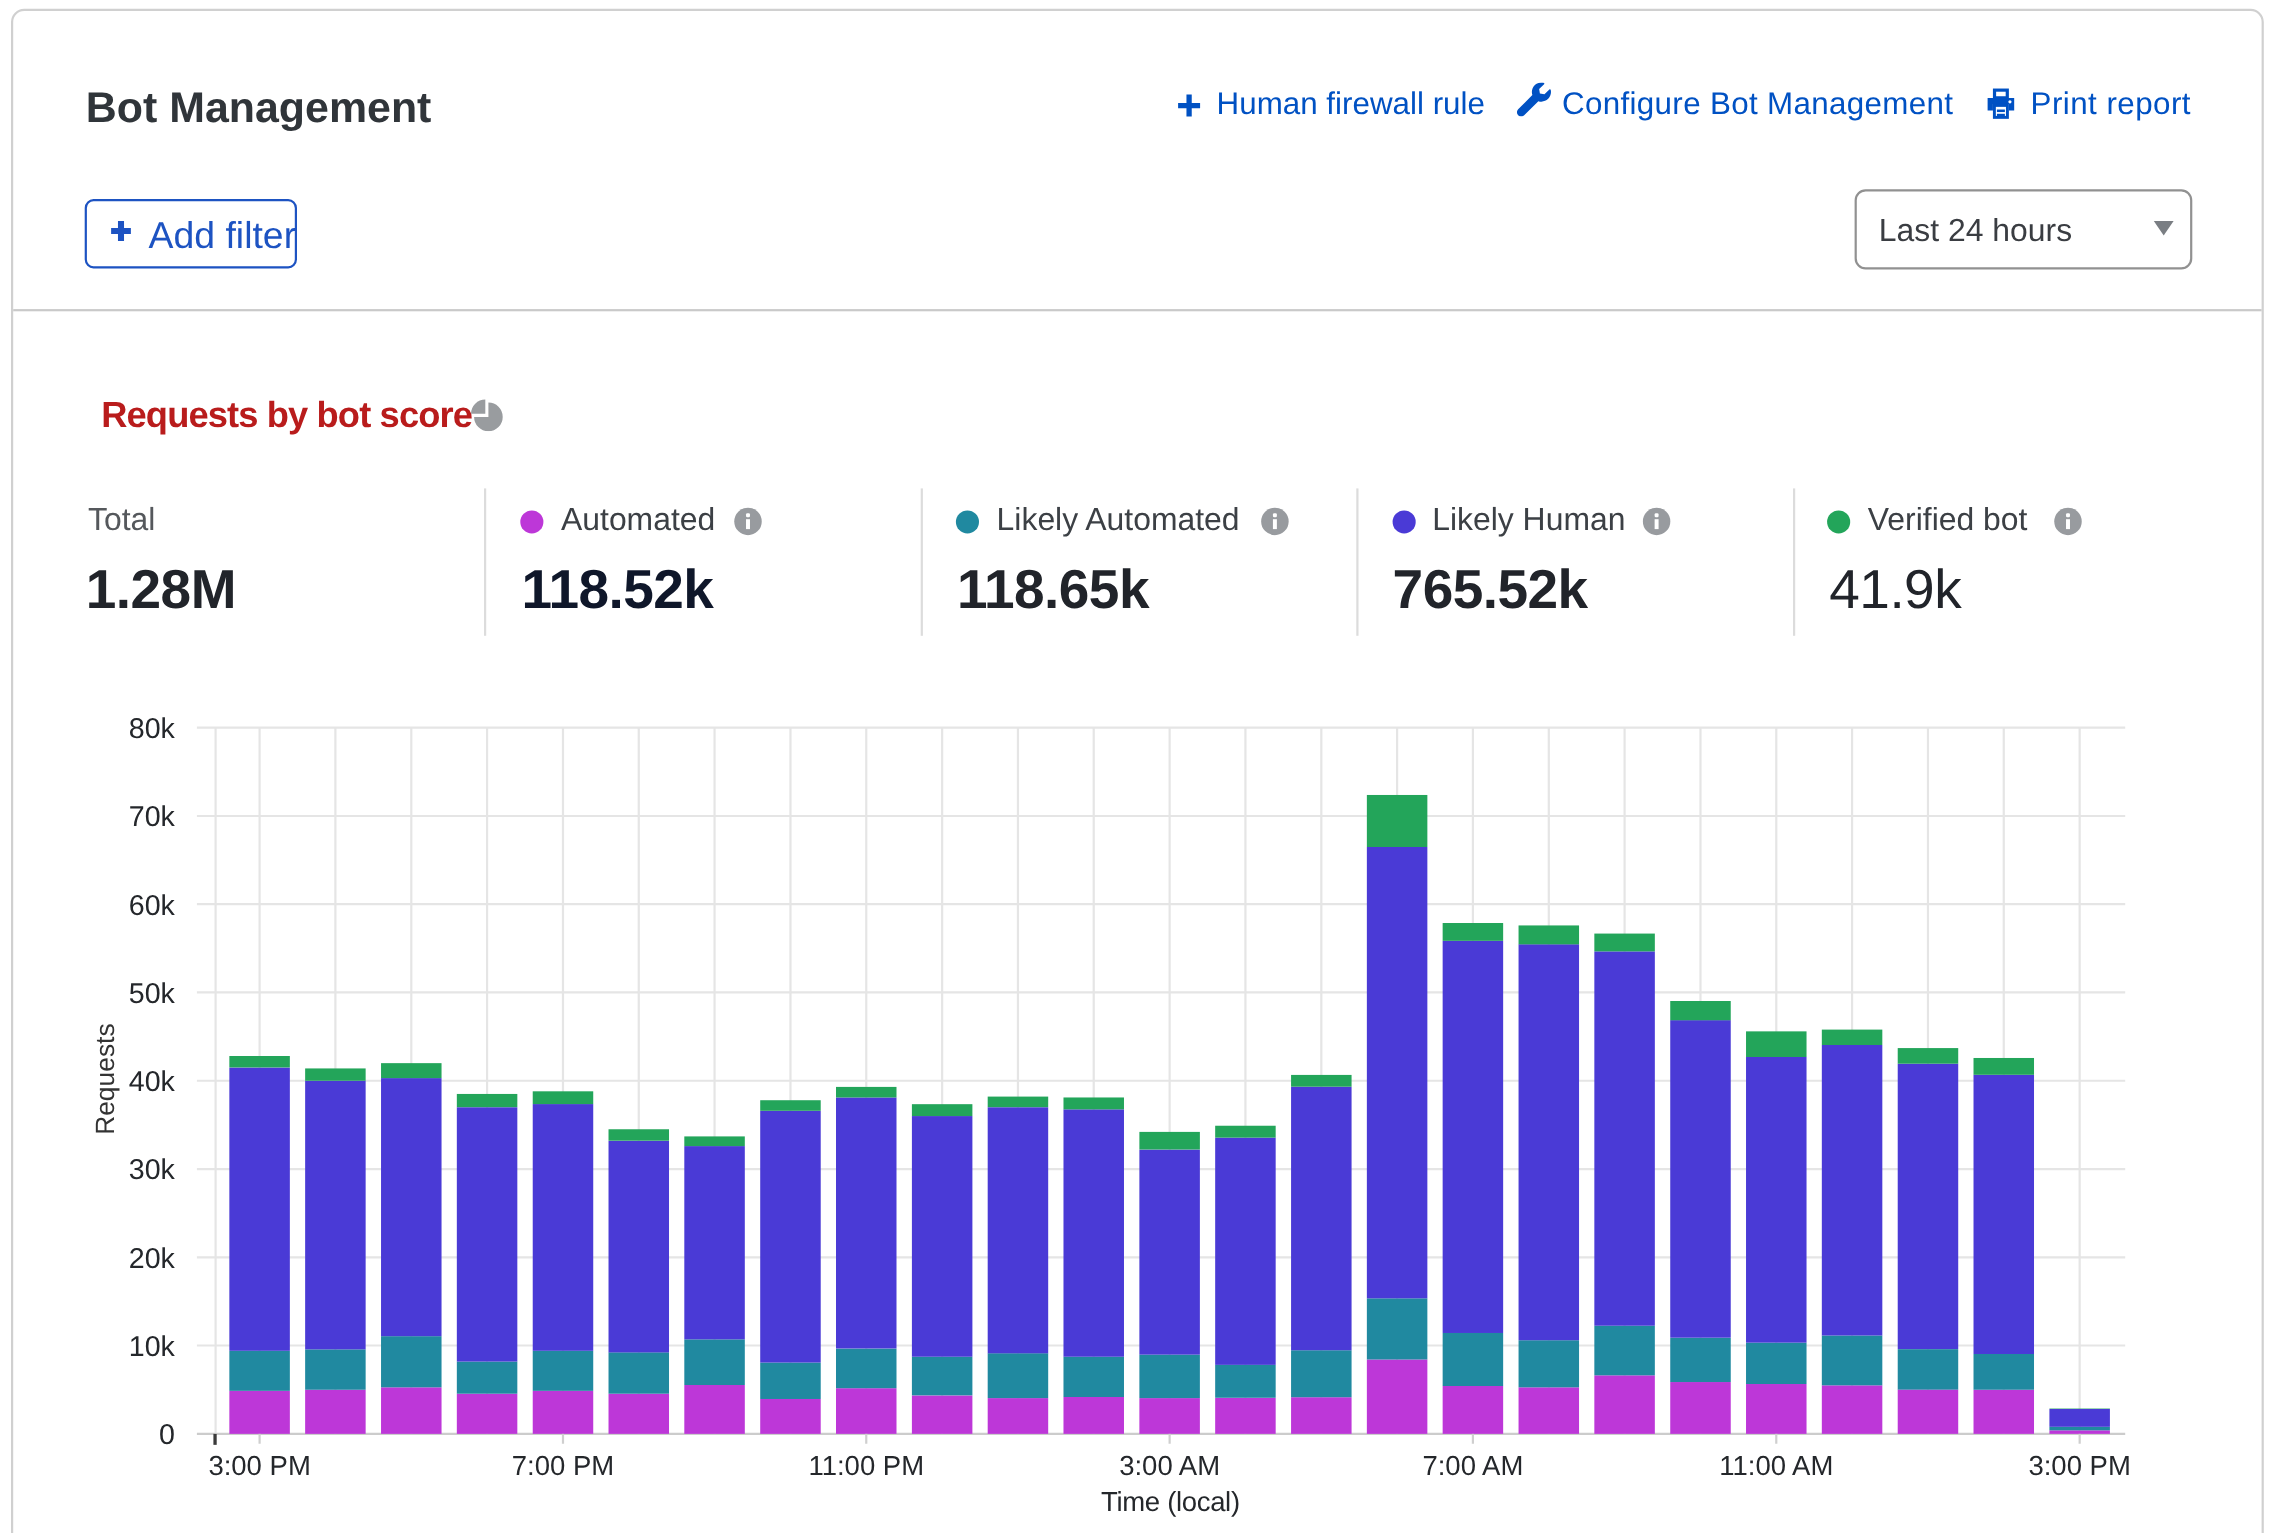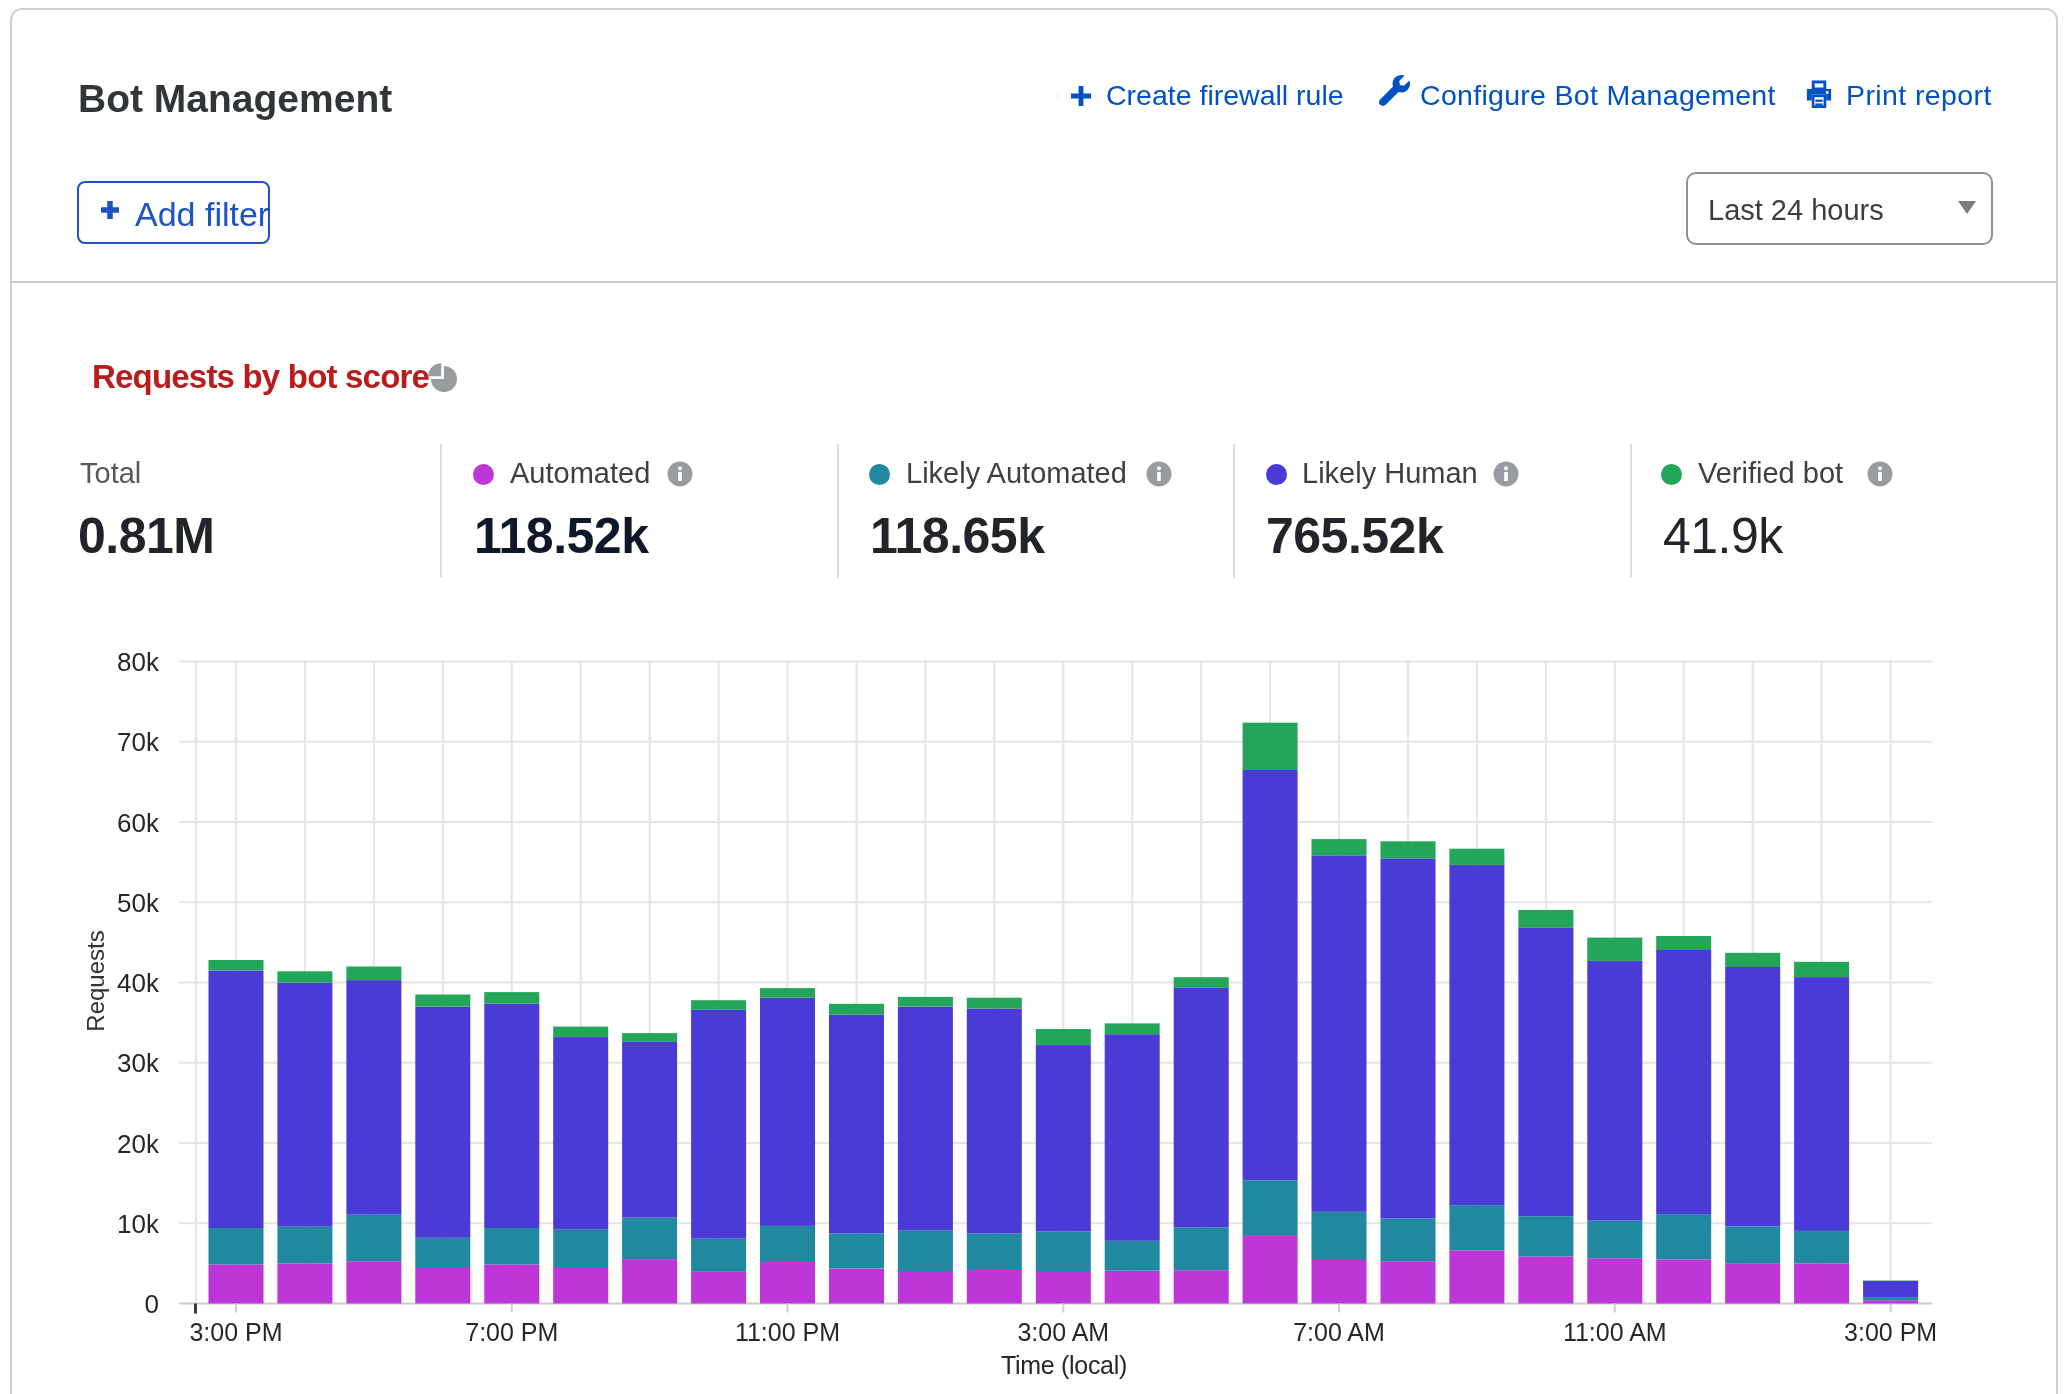--- a/index.html
+++ b/index.html
@@ -6,21 +6,21 @@
 </style></head>
 <body>
 <div style="position:absolute;left:10px;top:8px;width:2048px;height:1600px;border:2px solid #d0d0d0;border-radius:12px"></div>
 <div style="position:absolute;left:12px;top:281px;width:2044px;height:2px;background:#c9c9c9"></div>
 
 <div style="position:absolute;left:78px;top:77px;font-size:39px;font-weight:700;color:#30353a;letter-spacing:0px">Bot Management</div>
 
 <svg width="24" height="24" viewBox="0 0 24 24" style="position:absolute;left:1069px;top:84px">
     <path d="M9.6 2h4.8v7.6H22v4.8h-7.6V22H9.6v-7.6H2V9.6h7.6z" fill="#0051c3"></path>
   </svg>
-<div class="lnk" style="left:1106px;top:79px">Create firewall rule</div>
+<div class="lnk" style="left:1106px;top:79px">Human firewall rule</div>
 <svg width="31" height="31" viewBox="0 0 512 512" style="position:absolute;left:1379px;top:75px">
     <path d="M507.73 109.1c-2.24-9.03-13.54-12.09-20.12-5.51l-74.36 74.36-67.88-11.31-11.31-67.88 74.36-74.36c6.62-6.62 3.43-17.9-5.66-20.16-47.38-11.74-99.55.91-136.58 37.93-39.64 39.64-50.55 97.1-34.05 147.2L18.74 402.76c-24.99 24.99-24.99 65.51 0 90.5 24.99 24.99 65.51 24.99 90.5 0l213.21-213.21c50.12 16.71 107.47 5.68 147.37-34.22 37.07-37.07 49.7-89.32 37.91-136.73z" fill="#0051c3"></path>
   </svg>
 <div class="lnk" style="left:1420px;top:79px;letter-spacing:0.3px">Configure Bot Management</div>
 <svg width="30" height="29" viewBox="0 0 24 24" style="position:absolute;left:1804px;top:80px">
     <rect x="7.2" y="1.6" width="9.6" height="5.8" fill="#fff" stroke="#0051c3" stroke-width="2.4"></rect>
     <path d="M2 7.5h20v9.5h-4v-5H6v5H2z" fill="#0051c3"></path>
     <rect x="7.1" y="13.1" width="9.8" height="9" fill="#fff" stroke="#0051c3" stroke-width="2.2"></rect>
     <rect x="9" y="16.2" width="6" height="1.9" fill="#0051c3"></rect>
     <rect x="9" y="19.4" width="6" height="1.9" fill="#0051c3"></rect>
@@ -38,21 +38,21 @@
 <div style="position:absolute;left:1708px;top:194px;font-size:29px;color:#3a3d42">Last 24 hours</div>
 <div style="position:absolute;left:1958px;top:201px;width:0;height:0;border-left:9px solid transparent;border-right:9px solid transparent;border-top:13px solid #7a7e83"></div>
 
 <div style="position:absolute;left:92px;top:358px;font-size:33px;letter-spacing:-0.8px;font-weight:700;color:#b91c1c">Requests by bot score</div>
 <svg width="30" height="30" viewBox="0 0 30 30" style="position:absolute;left:428px;top:362px">
     <path d="M16,17 L16,4 A13,13 0 1 1 3,17 Z" fill="#999c9f"></path>
     <path d="M13.2,14.2 L0.2,14.2 A13,13 0 0 1 13.2,1.2 Z" fill="#999c9f"></path>
   </svg>
 
 <div style="position:absolute;left:80px;top:457px;font-size:29px;color:#55585c">Total</div>
-<div style="position:absolute;left:78px;top:507px;font-size:50px;font-weight:700;color:#21242a;letter-spacing:-0.5px">0.81M</div>
+<div style="position:absolute;left:78px;top:507px;font-size:50px;font-weight:700;color:#21242a;letter-spacing:-0.5px">1.28M</div>
 <div style="position:absolute;left:472.5px;top:463.5px;width:21px;height:21px;border-radius:50%;background:#bd37d8"></div>
 <div style="position:absolute;left:510px;top:457px;font-size:29px;color:#3c4045">Automated</div>
 <svg width="26" height="26" viewBox="0 0 26 26" style="position:absolute;left:667px;top:461px">
     <circle cx="13" cy="13" r="12.5" fill="#989b9f"></circle>
     <rect x="11.2" y="11" width="3.6" height="9" fill="#fff"></rect>
     <rect x="11.2" y="5.6" width="3.6" height="3.6" rx="1.2" fill="#fff"></rect>
   </svg>
 <div style="position:absolute;left:474px;top:507px;font-size:50px;font-weight:700;color:#0f172a;letter-spacing:-0.5px">118.52k</div>
 <div style="position:absolute;left:868.5px;top:463.5px;width:21px;height:21px;border-radius:50%;background:#2089a0"></div>
 <div style="position:absolute;left:906px;top:457px;font-size:29px;color:#3c4045">Likely Automated</div>

